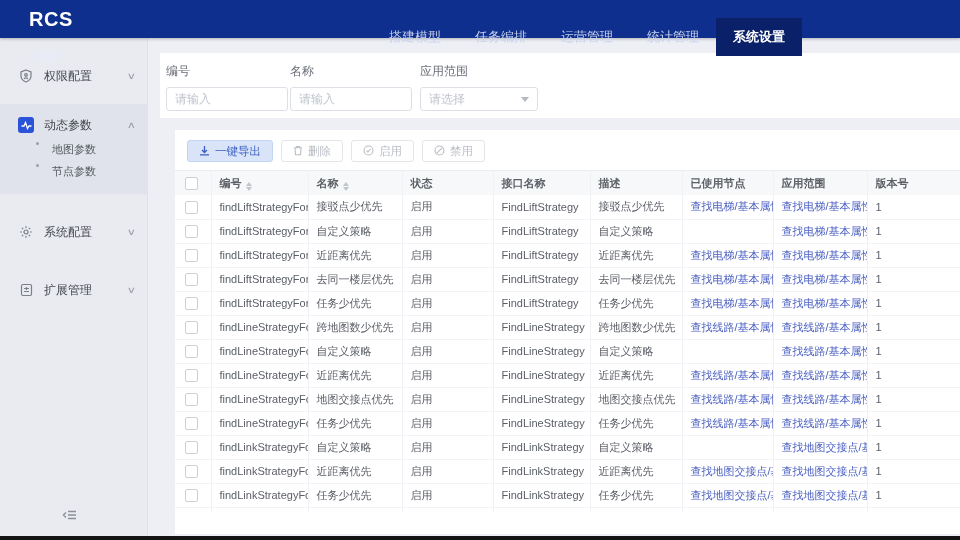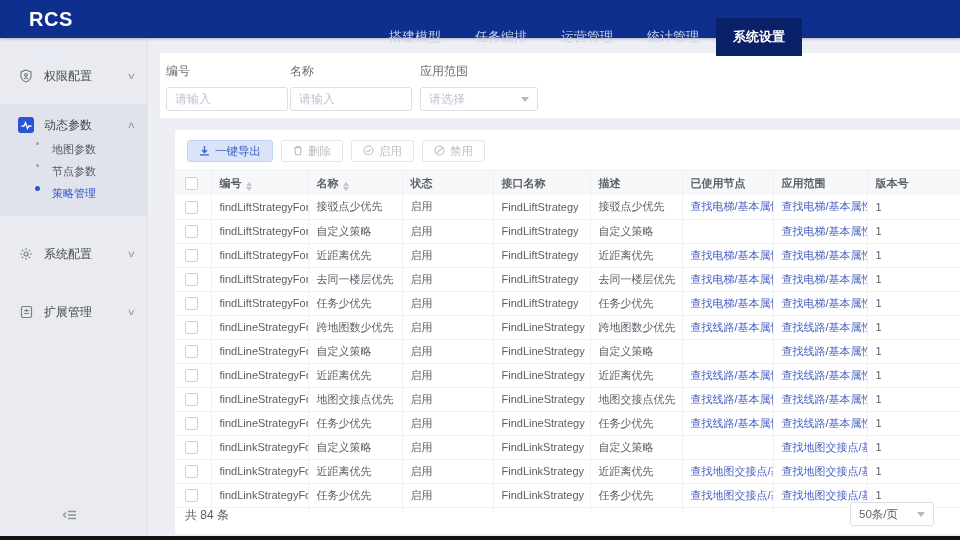--- a/index.html
+++ b/index.html
@@ -130,24 +130,20 @@
       <span class="lbl">动态参数</span>
       <span class="chev">∧</span>
     </div>
     <div class="sub-item">
       <span class="dot"></span>
       <span>地图参数</span>
     </div>
     <div class="sub-item">
       <span class="dot"></span>
       <span>节点参数</span>
-    </div>
-    <div class="sub-item selected">
-      <span class="dot"></span>
-      <span>策略管理</span>
     </div>
   </div>
 
   <div class="side-gap"></div>
   <div class="side-item">
     <span class="side-icon">
       <svg width="14" height="14" viewBox="0 0 14 14" fill="none" stroke="currentColor" stroke-width="1.2">
         <circle cx="7" cy="7" r="2"></circle>
         <path d="M7 1.2V3 M7 11v1.8 M1.2 7H3 M11 7h1.8 M2.9 2.9l1.3 1.3 M9.8 9.8l1.3 1.3 M11.1 2.9 9.8 4.2 M4.2 9.8 2.9 11.1"></path>
       </svg>
@@ -454,23 +450,15 @@
             <td></td>
             <td></td>
             <td></td>
             <td></td>
             <td></td>
         </tr>
       </tbody>
     </table>
   </div>
 
-  <div class="tfoot">
-    <span class="total">共 84 条</span>
-    <div class="pagesize">
-      <span>50条/页</span>
-      <span class="caret-down"></span>
-    </div>
-    <span class="pg-prev">‹</span>
-  </div>
 </div>
 
 <div class="bottom-bar"></div>
 
 </body></html>

